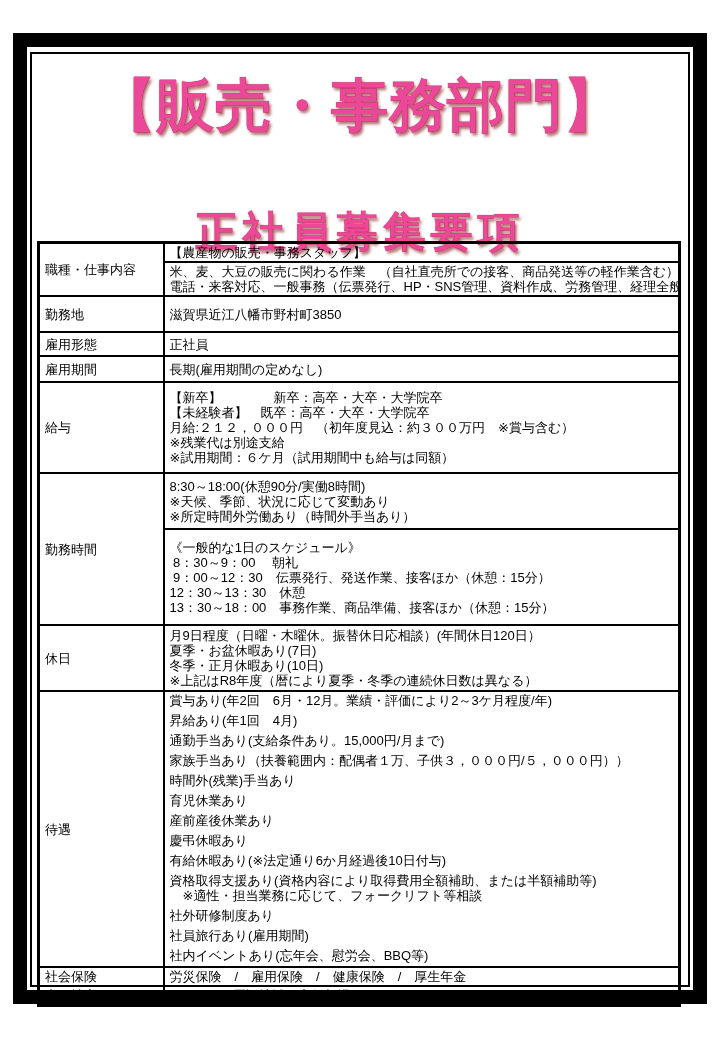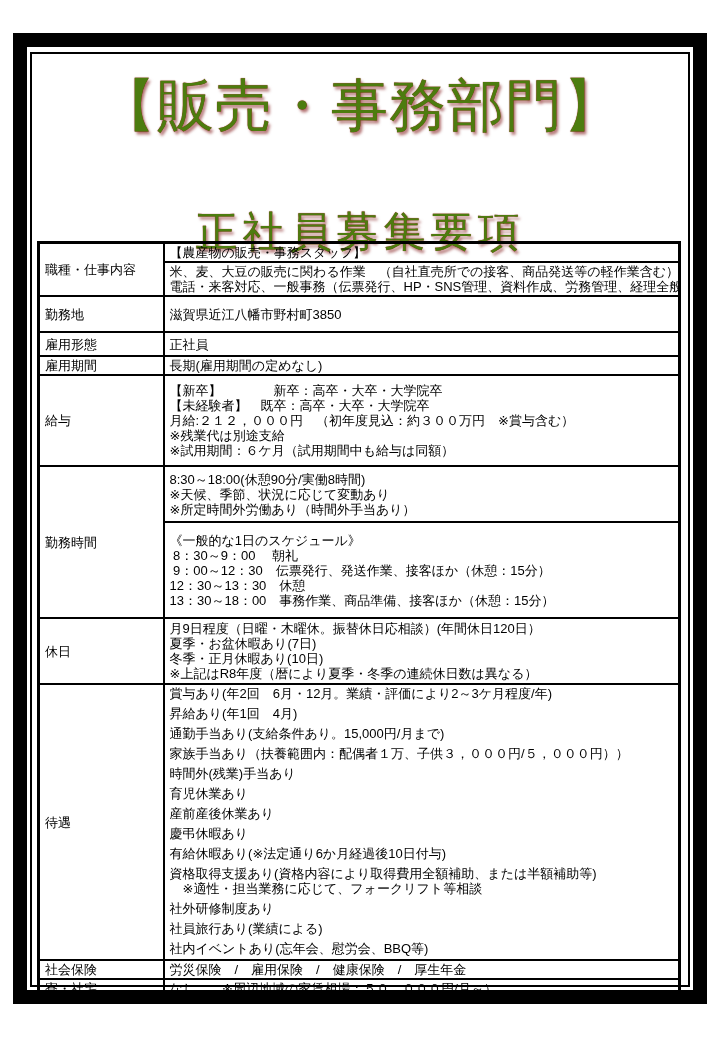--- a/index.html
+++ b/index.html
@@ -7,22 +7,22 @@
     width:720px;height:1040px;position:relative;background:#ffffff;
     font-family:"Liberation Sans","DejaVu Sans",sans-serif;color:#000;
     overflow:hidden;
   }
   
   .frame-band{position:absolute;left:13px;top:33px;width:694px;height:971px;
     border:14px solid #000;box-sizing:border-box;}
   .frame-thin{position:absolute;left:30px;top:52px;width:660px;height:935px;
     border:2px solid #000;box-sizing:border-box;}
   
-  .title{position:absolute;left:0;width:720px;text-align:center;font-weight:normal;
-    color:#4d7c0f;white-space:nowrap;
+  .title{position:absolute;left:0;width:720px;text-align:center;font-weight:bold;
+    color:#ec4899;white-space:nowrap;
     text-shadow:2px 3px 3px rgba(120,8,8,.55), 0 0 1px #8a0000;}
   .title1{top:68px;font-size:57px;letter-spacing:1px;}
   .title2{top:162px;font-size:42px;letter-spacing:5px;margin-top:42px;}
   
   table.spec{position:absolute;left:37px;top:241px;width:644px;
     border-collapse:collapse;table-layout:fixed;
     font-size:13px;line-height:15px;border:3px solid #000;}
   table.spec td{border:2px solid #000;padding:1px 4px 1px 5px;
     vertical-align:middle;overflow:hidden;}
   col.c1{width:125px;}
@@ -67,21 +67,21 @@
         </td>
   </tr>
 
   <tr style="height:24px">
     <td class="lbl">雇用形態</td>
     <td>
           <div class="ln">正社員</div>
         </td>
   </tr>
 
-  <tr style="height:19px">
+  <tr style="height:26px">
     <td class="lbl">雇用期間</td>
     <td>
           <div class="ln">長期(雇用期間の定めなし)</div>
         </td>
   </tr>
 
   <tr style="height:91px">
     <td class="lbl">給与</td>
     <td>
       <div class="ln">【新卒】　　　　新卒：高卒・大卒・大学院卒</div>
@@ -128,21 +128,21 @@
       <div class="benefit-item">通勤手当あり(支給条件あり。15,000円/月まで)</div>
       <div class="benefit-item">家族手当あり（扶養範囲内：配偶者１万、子供３，０００円/５，０００円））</div>
       <div class="benefit-item">時間外(残業)手当あり</div>
       <div class="benefit-item">育児休業あり</div>
       <div class="benefit-item">産前産後休業あり</div>
       <div class="benefit-item">慶弔休暇あり</div>
       <div class="benefit-item">有給休暇あり(※法定通り6か月経過後10日付与)</div>
       <div class="benefit-item">資格取得支援あり(資格内容により取得費用全額補助、または半額補助等)
 　※適性・担当業務に応じて、フォークリフト等相談</div>
       <div class="benefit-item">社外研修制度あり</div>
-      <div class="benefit-item">社員旅行あり(業績による)</div>
+      <div class="benefit-item">社員旅行あり(雇用期間)</div>
       <div class="benefit-item">社内イベントあり(忘年会、慰労会、BBQ等)</div>
     </td>
   </tr>
 
   <tr style="height:16px">
     <td class="lbl">社会保険</td>
     <td>
           <div class="ln">労災保険　/　雇用保険　/　健康保険　/　厚生年金</div>
         </td>
   </tr>

